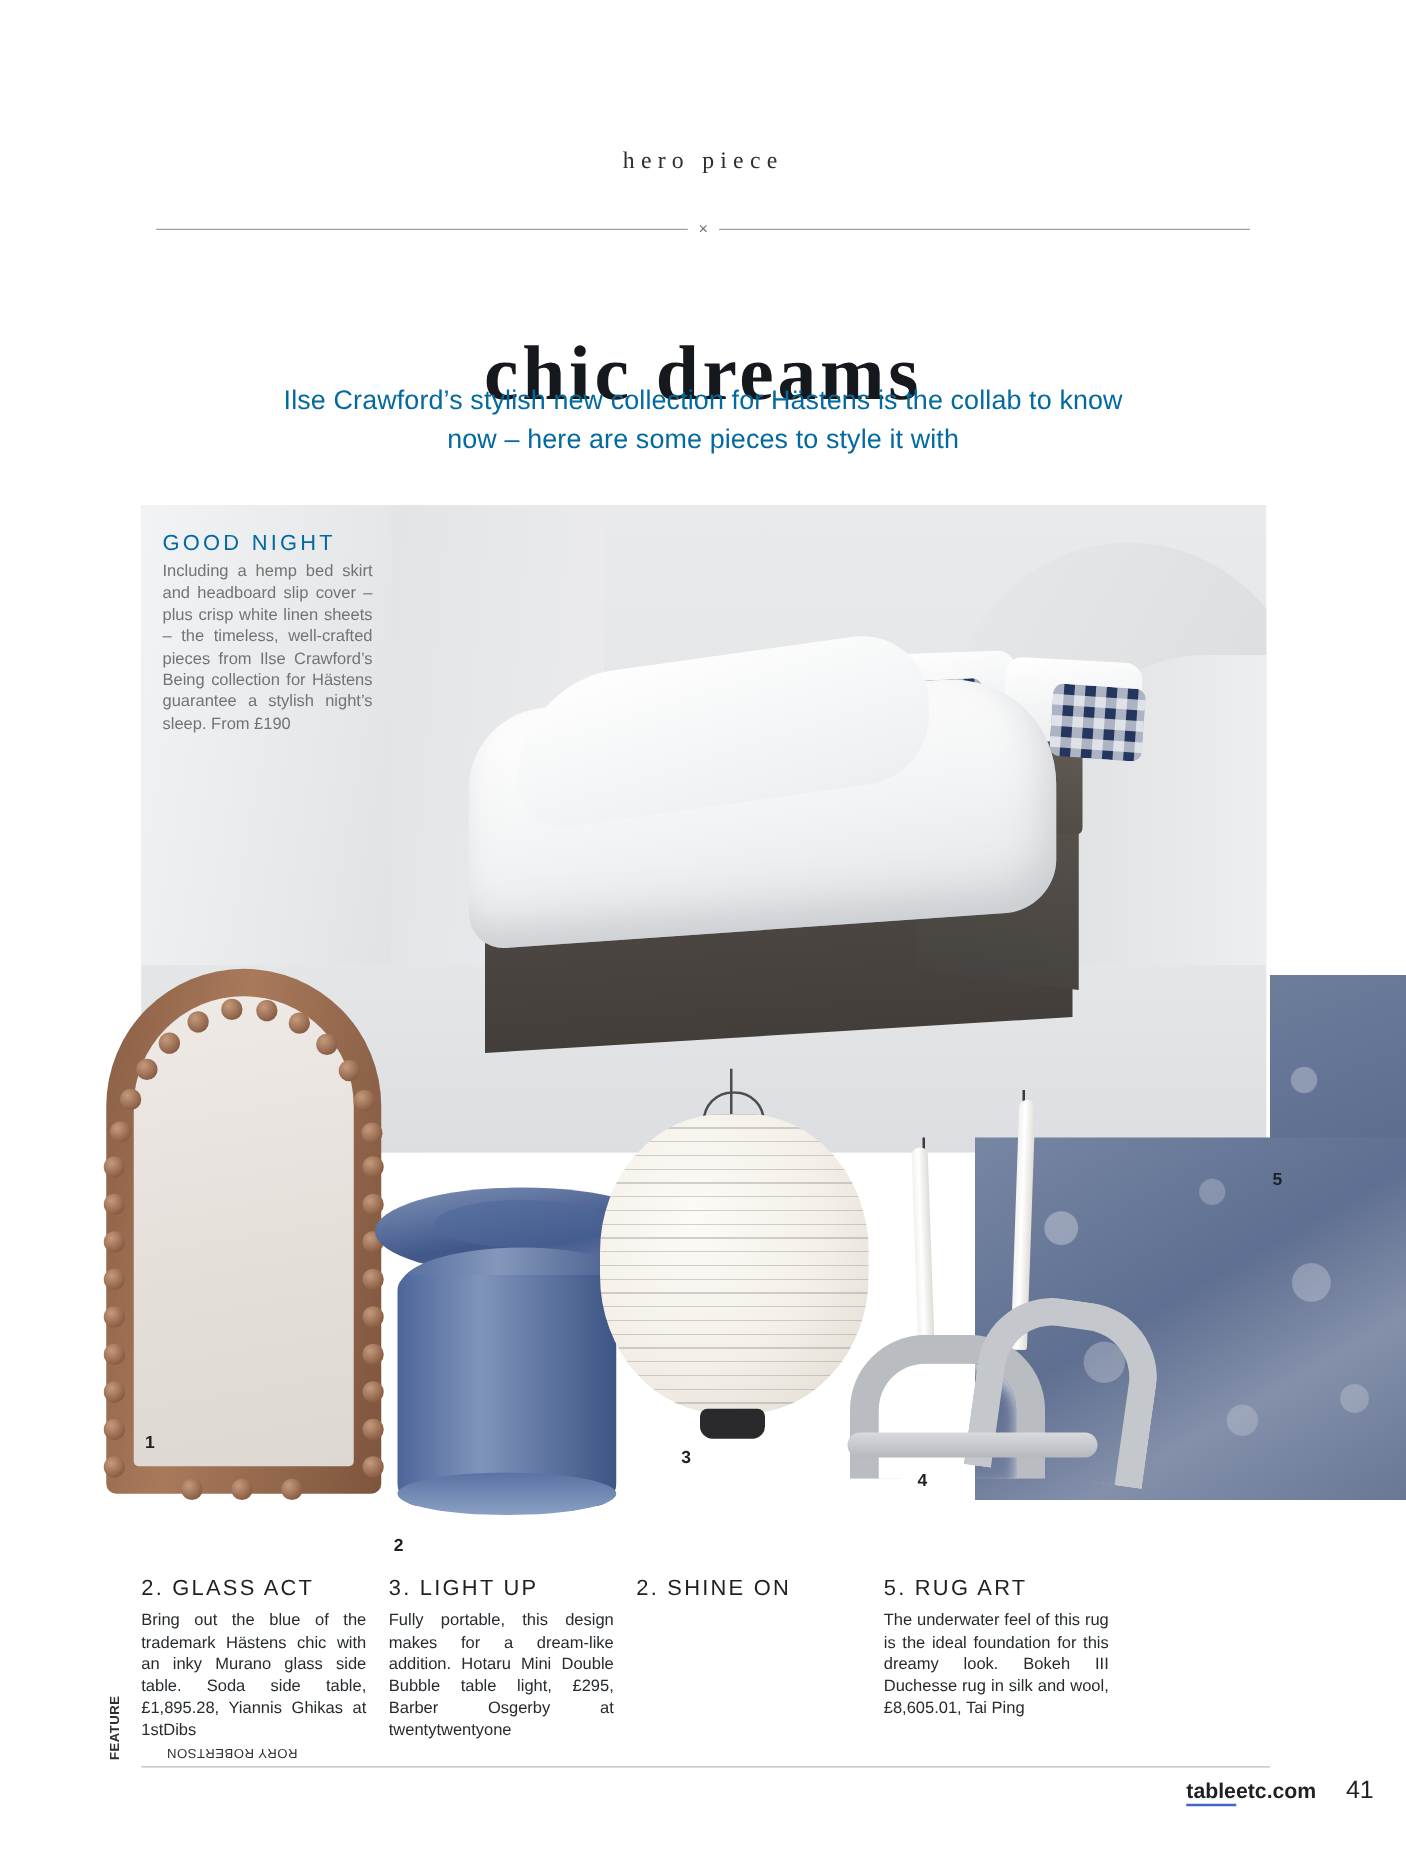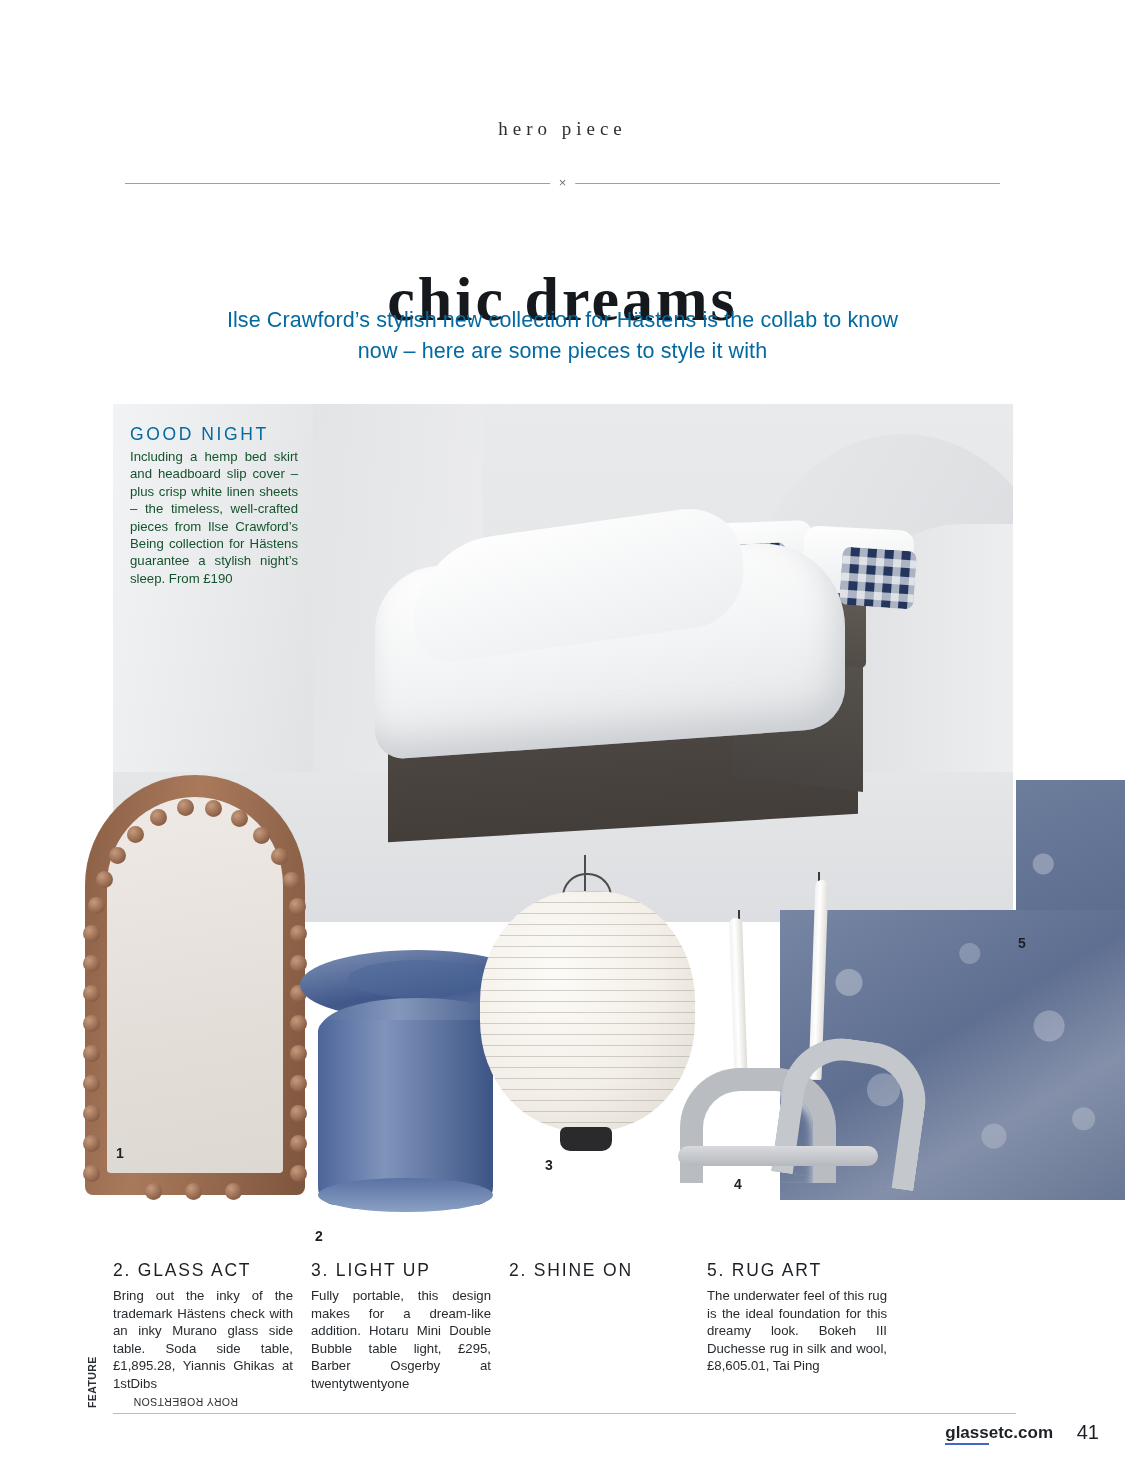--- a/index.html
+++ b/index.html
@@ -198,21 +198,21 @@
     font-size: 17.5px;
     letter-spacing: 2.6px;
     font-weight: 400;
     color: #0369a1;
   }
   .goodnight p {
     margin: 0;
     font-size: 13.2px;
     line-height: 17.4px;
     text-align: justify;
-    color: #14532d;
+    color: #737373;
   }
 
   
   .collage { position: absolute; left: 0; top: 760px; width: 1125px; height: 490px; }
 
   
   .rug {
     position: absolute;
     left: 1016px; top: 20px;
     width: 109px; height: 420px;
@@ -532,34 +532,34 @@
 </div>
 
 <div class="credit">
   <span><b>FEATURE</b>
   <span>RORY ROBERTSON</span></span>
 </div>
 
 <div class="captions">
   <div class="cap">
     <h4>2. GLASS ACT</h4>
-    <p>Bring out the inky of the trademark Hästens check with an inky Murano glass side table. Soda side table, £1,895.28, Yiannis Ghikas at 1stDibs</p>
+    <p>Bring out the blue of the trademark Hästens chic with an inky Murano glass side table. Soda side table, £1,895.28, Yiannis Ghikas at 1stDibs</p>
   </div>
   <div class="cap">
     <h4>3. LIGHT UP</h4>
     <p>Fully portable, this design makes for a dream-like addition. Hotaru Mini Double Bubble table light, £295, Barber Osgerby at twentytwentyone</p>
   </div>
   <div class="cap">
     <h4>2. SHINE ON</h4>
   </div>
   <div class="cap">
     <h4>5. RUG ART</h4>
     <p>The underwater feel of this rug is the ideal foundation for this dreamy look. Bokeh III Duchesse rug in silk and wool, £8,605.01, Tai Ping</p>
   </div>
 </div>
 
 <div class="footer">
   <div class="rule"></div>
   <div class="site">
-    <span class="u">glass</span><span>etc.com</span>
+    <span class="u">table</span><span>etc.com</span>
   </div>
   <div class="pageno">41</div>
 </div>
 
 </body></html>

